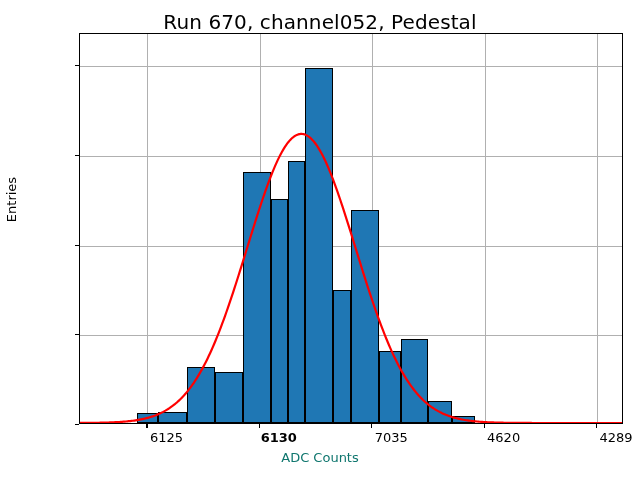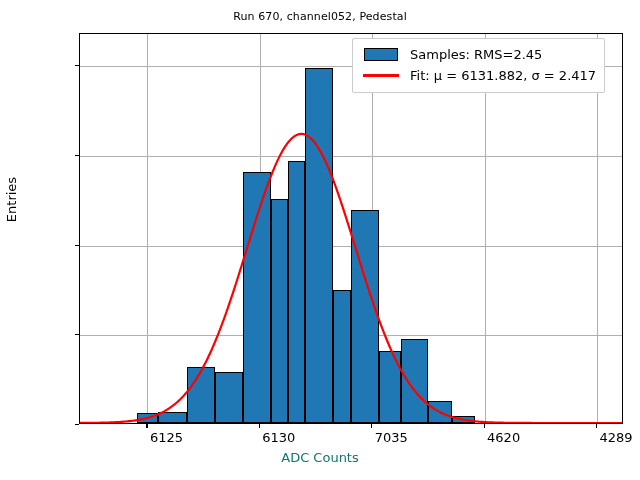--- a/index.html
+++ b/index.html
@@ -18,21 +18,21 @@
     width: 640px;
     height: 480px;
     background: #ffffff;
   }
   #chart-title {
     position: absolute;
     left: 0;
     top: 10px;
     width: 640px;
     text-align: center;
-    font-size: 11px;
+    font-size: 20px;
     color: #000000;
     letter-spacing: 0.1px;
   }
   
   #plot-area {
     position: absolute;
     left: 79px;
     top: 33px;
     width: 544px;
     height: 391px;
@@ -188,45 +188,31 @@
       </div>
     <svg id="fit-svg" viewBox="0 0 544 391" preserveAspectRatio="none">
       <path id="fit-path" fill="none" stroke="#ff0000" stroke-width="2.2" stroke-linejoin="round" stroke-linecap="round" d="M0.00,390.93L1.36,390.92L2.72,390.92L4.08,390.91L5.44,390.90L6.80,390.89L8.16,390.88L9.52,390.86L10.88,390.85L12.24,390.83L13.60,390.82L14.96,390.80L16.32,390.78L17.68,390.76L19.04,390.73L20.40,390.71L21.76,390.68L23.12,390.65L24.48,390.61L25.84,390.57L27.20,390.53L28.56,390.49L29.92,390.44L31.28,390.39L32.64,390.34L34.00,390.28L35.36,390.21L36.72,390.14L38.08,390.06L39.44,389.98L40.80,389.89L42.16,389.80L43.52,389.69L44.88,389.58L46.24,389.46L47.60,389.33L48.96,389.19L50.32,389.04L51.68,388.88L53.04,388.71L54.40,388.53L55.76,388.33L57.12,388.12L58.48,387.89L59.84,387.65L61.20,387.39L62.56,387.11L63.92,386.81L65.28,386.50L66.64,386.16L68.00,385.81L69.36,385.43L70.72,385.02L72.08,384.59L73.44,384.13L74.80,383.65L76.16,383.14L77.52,382.59L78.88,382.01L80.24,381.40L81.60,380.76L82.96,380.08L84.32,379.36L85.68,378.60L87.04,377.80L88.40,376.96L89.76,376.07L91.12,375.13L92.48,374.15L93.84,373.12L95.20,372.04L96.56,370.90L97.92,369.71L99.28,368.46L100.64,367.16L102.00,365.79L103.36,364.37L104.72,362.88L106.08,361.32L107.44,359.70L108.80,358.02L110.16,356.26L111.52,354.43L112.88,352.53L114.24,350.56L115.60,348.51L116.96,346.39L118.32,344.19L119.68,341.91L121.04,339.55L122.40,337.12L123.76,334.60L125.12,332.00L126.48,329.33L127.84,326.57L129.20,323.73L130.56,320.81L131.92,317.80L133.28,314.72L134.64,311.56L136.00,308.32L137.36,305.00L138.72,301.60L140.08,298.13L141.44,294.58L142.80,290.96L144.16,287.27L145.52,283.50L146.88,279.68L148.24,275.79L149.60,271.83L150.96,267.82L152.32,263.76L153.68,259.64L155.04,255.47L156.40,251.26L157.76,247.01L159.12,242.72L160.48,238.40L161.84,234.05L163.20,229.68L164.56,225.29L165.92,220.89L167.28,216.48L168.64,212.07L170.00,207.66L171.36,203.26L172.72,198.88L174.08,194.52L175.44,190.18L176.80,185.88L178.16,181.61L179.52,177.39L180.88,173.23L182.24,169.12L183.60,165.07L184.96,161.10L186.32,157.20L187.68,153.38L189.04,149.65L190.40,146.02L191.76,142.49L193.12,139.07L194.48,135.76L195.84,132.56L197.20,129.50L198.56,126.56L199.92,123.75L201.28,121.09L202.64,118.57L204.00,116.19L205.36,113.97L206.72,111.91L208.08,110.01L209.44,108.27L210.80,106.70L212.16,105.30L213.52,104.07L214.88,103.02L216.24,102.15L217.60,101.45L218.96,100.94L220.32,100.60L221.68,100.45L223.04,100.48L224.40,100.69L225.76,101.08L227.12,101.66L228.48,102.41L229.84,103.34L231.20,104.45L232.56,105.73L233.92,107.19L235.28,108.81L236.64,110.60L238.00,112.56L239.36,114.67L240.72,116.94L242.08,119.36L243.44,121.93L244.80,124.64L246.16,127.49L247.52,130.47L248.88,133.58L250.24,136.81L251.60,140.16L252.96,143.62L254.32,147.18L255.68,150.85L257.04,154.60L258.40,158.45L259.76,162.37L261.12,166.37L262.48,170.43L263.84,174.56L265.20,178.75L266.56,182.98L267.92,187.26L269.28,191.57L270.64,195.92L272.00,200.29L273.36,204.68L274.72,209.08L276.08,213.49L277.44,217.90L278.80,222.31L280.16,226.71L281.52,231.09L282.88,235.45L284.24,239.79L285.60,244.10L286.96,248.38L288.32,252.62L289.68,256.82L291.04,260.97L292.40,265.07L293.76,269.12L295.12,273.11L296.48,277.05L297.84,280.92L299.20,284.72L300.56,288.46L301.92,292.13L303.28,295.73L304.64,299.25L306.00,302.70L307.36,306.08L308.72,309.37L310.08,312.59L311.44,315.72L312.80,318.78L314.16,321.76L315.52,324.65L316.88,327.47L318.24,330.20L319.60,332.85L320.96,335.42L322.32,337.91L323.68,340.32L325.04,342.65L326.40,344.90L327.76,347.08L329.12,349.18L330.48,351.20L331.84,353.15L333.20,355.03L334.56,356.83L335.92,358.57L337.28,360.23L338.64,361.83L340.00,363.37L341.36,364.83L342.72,366.24L344.08,367.59L345.44,368.87L346.80,370.10L348.16,371.27L349.52,372.39L350.88,373.46L352.24,374.47L353.60,375.44L354.96,376.36L356.32,377.23L357.68,378.06L359.04,378.85L360.40,379.59L361.76,380.30L363.12,380.97L364.48,381.60L365.84,382.20L367.20,382.77L368.56,383.30L369.92,383.81L371.28,384.28L372.64,384.73L374.00,385.15L375.36,385.55L376.72,385.92L378.08,386.27L379.44,386.60L380.80,386.91L382.16,387.20L383.52,387.47L384.88,387.73L386.24,387.96L387.60,388.19L388.96,388.39L390.32,388.59L391.68,388.77L393.04,388.94L394.40,389.09L395.76,389.24L397.12,389.37L398.48,389.50L399.84,389.62L401.20,389.73L402.56,389.83L403.92,389.92L405.28,390.01L406.64,390.09L408.00,390.16L409.36,390.23L410.72,390.30L412.08,390.36L413.44,390.41L414.80,390.46L416.16,390.51L417.52,390.55L418.88,390.59L420.24,390.62L421.60,390.66L422.96,390.69L424.32,390.71L425.68,390.74L427.04,390.76L428.40,390.78L429.76,390.80L431.12,390.82L432.48,390.84L433.84,390.85L435.20,390.87L436.56,390.88L437.92,390.89L439.28,390.90L440.64,390.91L442.00,390.92L443.36,390.93L444.72,390.93L446.08,390.94L447.44,390.95L448.80,390.95L450.16,390.96L451.52,390.96L452.88,390.96L454.24,390.97L455.60,390.97L456.96,390.97L458.32,390.98L459.68,390.98L461.04,390.98L462.40,390.98L463.76,390.99L465.12,390.99L466.48,390.99L467.84,390.99L469.20,390.99L470.56,390.99L471.92,390.99L473.28,390.99L474.64,390.99L476.00,390.99L477.36,391.00L478.72,391.00L480.08,391.00L481.44,391.00L482.80,391.00L484.16,391.00L485.52,391.00L486.88,391.00L488.24,391.00L489.60,391.00L490.96,391.00L492.32,391.00L493.68,391.00L495.04,391.00L496.40,391.00L497.76,391.00L499.12,391.00L500.48,391.00L501.84,391.00L503.20,391.00L504.56,391.00L505.92,391.00L507.28,391.00L508.64,391.00L510.00,391.00L511.36,391.00L512.72,391.00L514.08,391.00L515.44,391.00L516.80,391.00L518.16,391.00L519.52,391.00L520.88,391.00L522.24,391.00L523.60,391.00L524.96,391.00L526.32,391.00L527.68,391.00L529.04,391.00L530.40,391.00L531.76,391.00L533.12,391.00L534.48,391.00L535.84,391.00L537.20,391.00L538.56,391.00L539.92,391.00L541.28,391.00L542.64,391.00L544.00,391.00"></path>
     </svg>
   </div>
 
   <div id="ticks-layer">
       <div class="tick-mark-x" style="left: 146.438px;"></div>
       <div class="tick-label-x" style="left: 146.438px;">6125</div>
       <div class="tick-mark-x" style="left: 258.835px;"></div>
-      <div class="tick-label-x" style="left: 258.835px;">6130</div>
+      <div class="tick-label-x" style="left: 258.835px; font-weight: bold;">6130</div>
       <div class="tick-mark-x" style="left: 371.231px;"></div>
       <div class="tick-label-x" style="left: 371.231px;">7035</div>
       <div class="tick-mark-x" style="left: 483.628px;"></div>
       <div class="tick-label-x" style="left: 483.628px;">4620</div>
       <div class="tick-mark-x" style="left: 596.025px;"></div>
       <div class="tick-label-x" style="left: 596.025px;">4289</div>
       <div class="tick-mark-y" style="top: 424px;"></div>
       <div class="tick-mark-y" style="top: 334.321px;"></div>
       <div class="tick-mark-y" style="top: 244.642px;"></div>
       <div class="tick-mark-y" style="top: 154.963px;"></div>
       <div class="tick-mark-y" style="top: 65.2844px;"></div>
     </div>
 
   <div id="xlabel">ADC Counts</div>
   <div id="ylabel">Entries</div>
 
-  <div id="legend">
-    <div class="legend-row">
-      <span class="legend-key">
-          <span class="legend-patch"></span>
-        </span>
-      <span class="legend-text">Samples: RMS=2.45</span>
-    </div>
-    <div class="legend-row">
-      <span class="legend-key">
-          <span class="legend-line"></span>
-        </span>
-      <span class="legend-text">Fit: μ = 6131.882, σ = 2.417</span>
-    </div>
-  </div>
 
 </div>
 
 </body></html>

